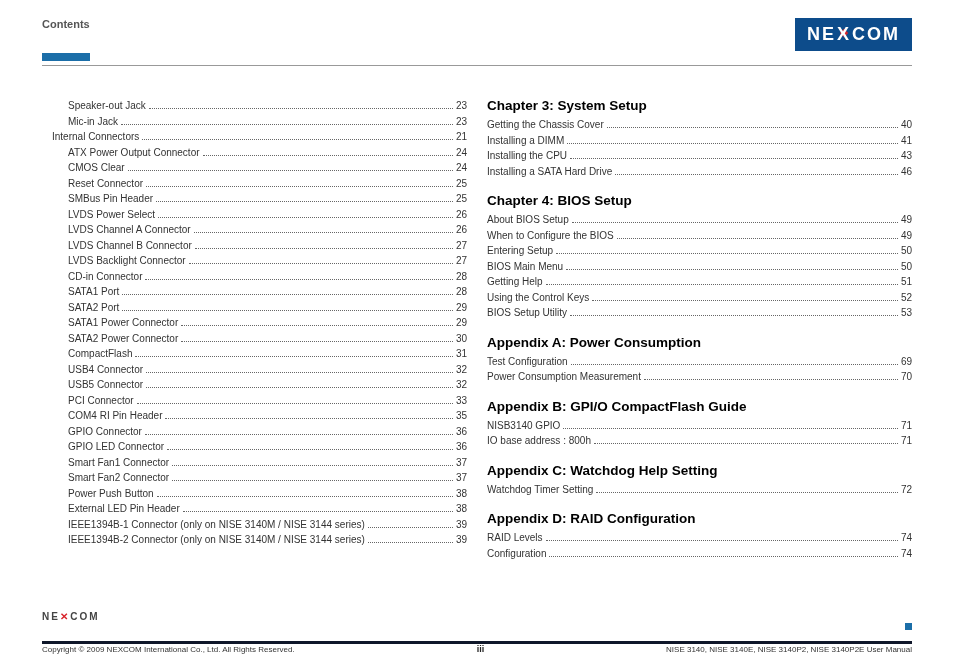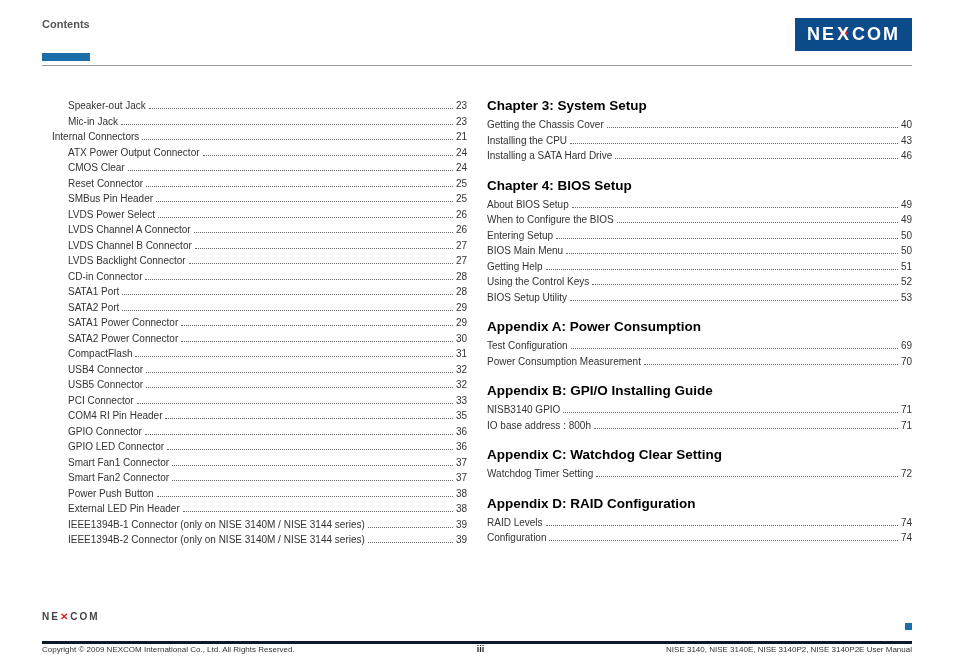--- a/index.html
+++ b/index.html
@@ -314,20 +314,25 @@
       </div>
     </div>
   <div class="col col-right" id="col-right">
       <div class="section-title first">Chapter 3: System Setup</div>
       <div class="toc-row indent0">
         <span class="toc-label">Getting the Chassis Cover</span>
         <span class="toc-dots"></span>
         <span class="toc-page">40</span>
       </div>
       <div class="toc-row indent0">
+        <span class="toc-label">Installing a DIMM</span>
+        <span class="toc-dots"></span>
+        <span class="toc-page">41</span>
+      </div>
+      <div class="toc-row indent0">
         <span class="toc-label">Installing the CPU</span>
         <span class="toc-dots"></span>
         <span class="toc-page">43</span>
       </div>
       <div class="toc-row indent0">
         <span class="toc-label">Installing a SATA Hard Drive</span>
         <span class="toc-dots"></span>
         <span class="toc-page">46</span>
       </div>
       <div class="section-title">Chapter 4: BIOS Setup</div>
@@ -370,32 +375,32 @@
       <div class="toc-row indent0">
         <span class="toc-label">Test Configuration</span>
         <span class="toc-dots"></span>
         <span class="toc-page">69</span>
       </div>
       <div class="toc-row indent0">
         <span class="toc-label">Power Consumption Measurement</span>
         <span class="toc-dots"></span>
         <span class="toc-page">70</span>
       </div>
-      <div class="section-title">Appendix B: GPI/O Installing Guide</div>
+      <div class="section-title">Appendix B: GPI/O CompactFlash Guide</div>
       <div class="toc-row indent0">
         <span class="toc-label">NISB3140 GPIO</span>
         <span class="toc-dots"></span>
         <span class="toc-page">71</span>
       </div>
       <div class="toc-row indent0">
         <span class="toc-label">IO base address : 800h</span>
         <span class="toc-dots"></span>
         <span class="toc-page">71</span>
       </div>
-      <div class="section-title">Appendix C: Watchdog Clear Setting</div>
+      <div class="section-title">Appendix C: Watchdog Help Setting</div>
       <div class="toc-row indent0">
         <span class="toc-label">Watchdog Timer Setting</span>
         <span class="toc-dots"></span>
         <span class="toc-page">72</span>
       </div>
       <div class="section-title">Appendix D: RAID Configuration</div>
       <div class="toc-row indent0">
         <span class="toc-label">RAID Levels</span>
         <span class="toc-dots"></span>
         <span class="toc-page">74</span>

